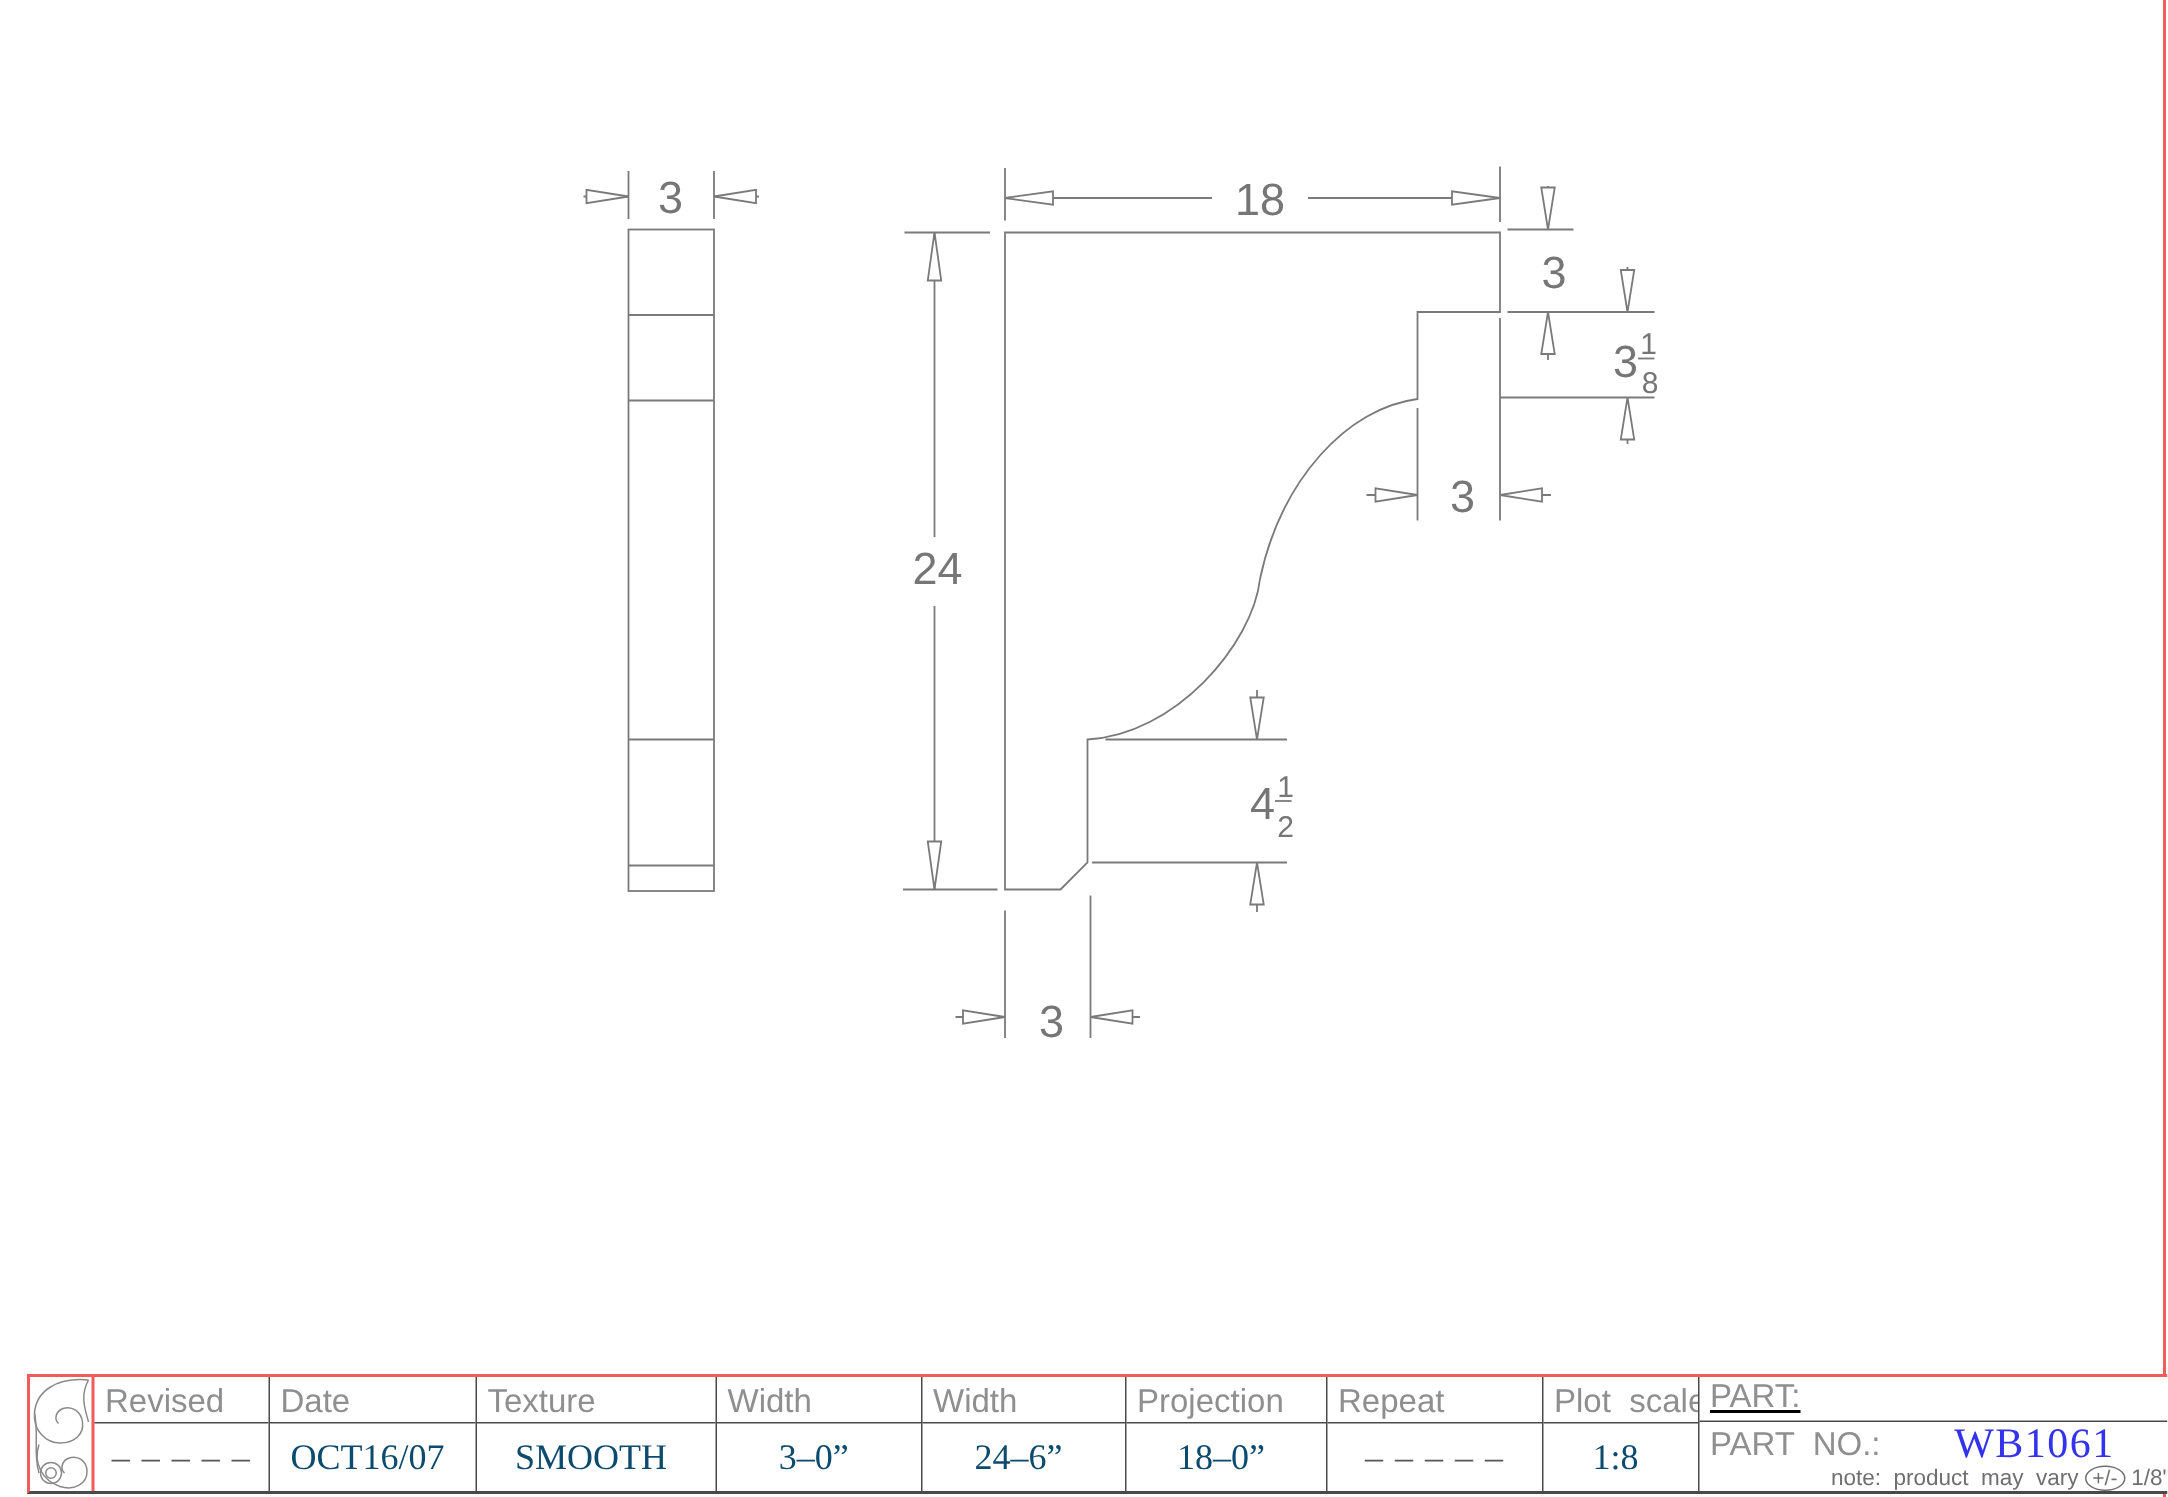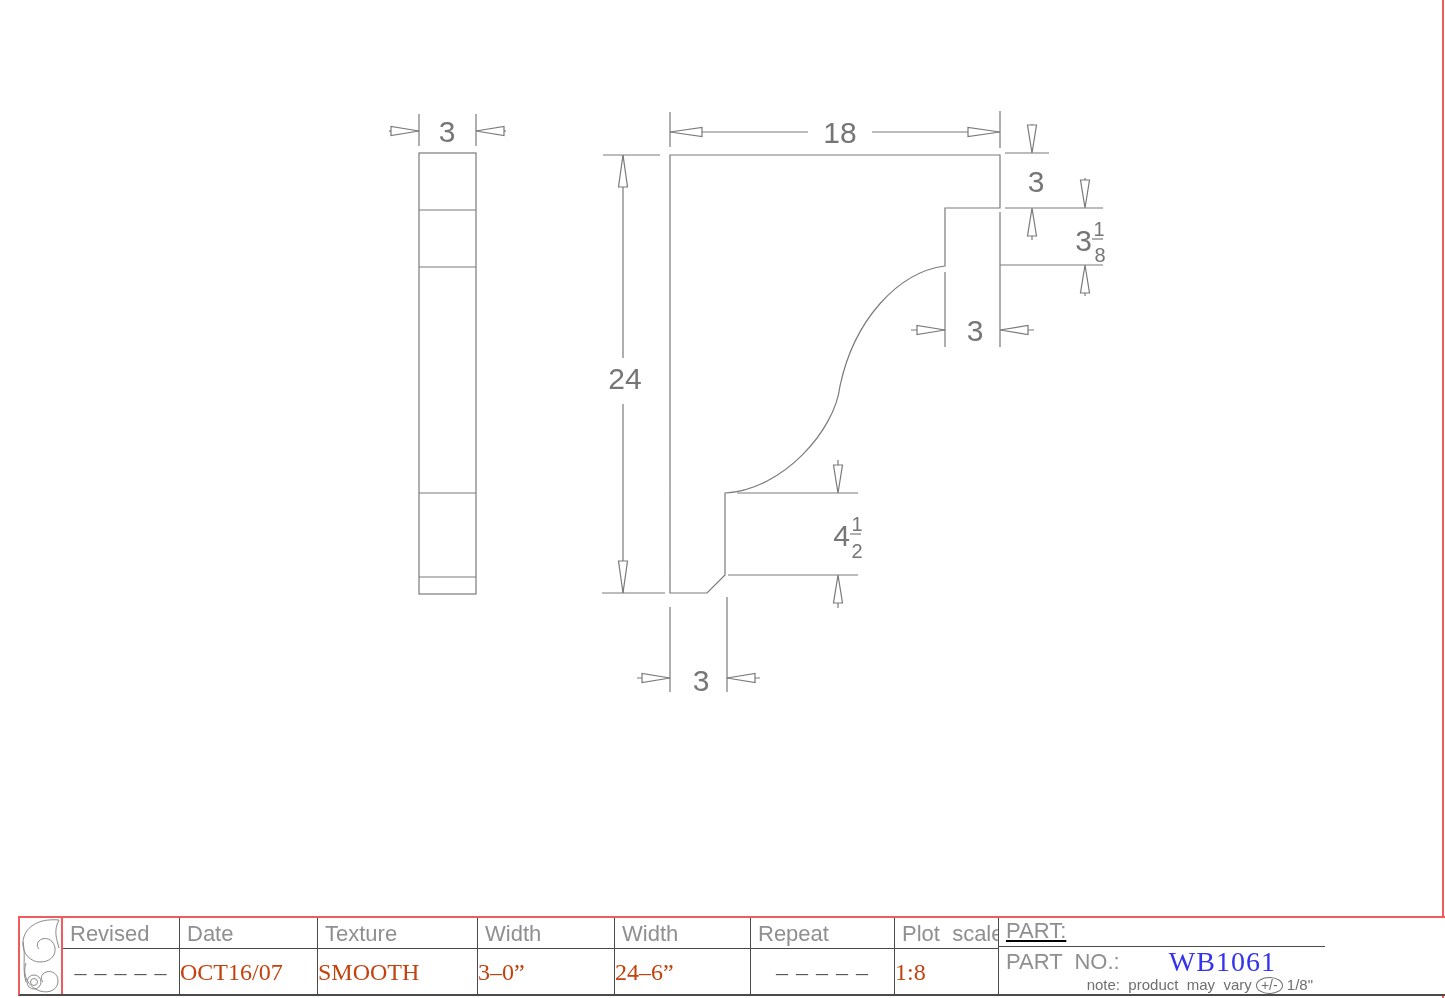--- a/index.html
+++ b/index.html
@@ -15,22 +15,22 @@
               display:flex;box-sizing:border-box;
               border-top:2px solid #f15b5b;border-left:2px solid #f15b5b;
               border-bottom:2px solid #4a4a4a;background:#fff;}
   .tb-col{box-sizing:border-box;border-right:1.5px solid #4a4a4a;display:flex;flex-direction:column;}
   .logo-cell{width:43px;border-right:2px solid #f15b5b;align-items:center;justify-content:center;}
   .c0{width:117px}.c1{width:138px}.c2{width:160px}.c3{width:137px}
   .c4{width:136px}.c5{width:134px}.c6{width:144px}.c7{width:104px}
   .part-col{width:326px;border-right:none;}
   .hdr{height:31px;box-sizing:border-box;border-bottom:1.5px solid #4a4a4a;
        font-size:22px;color:#8f8f8f;padding:3px 0 0 7px;white-space:pre;overflow:hidden;}
-  .val{flex:1;font-family:"Liberation Serif",serif;font-size:24px;color:#c2410c;
-       text-align:left;padding:10px 7px 0 0;white-space:pre;}
+  .val{flex:1;font-family:"Liberation Serif",serif;font-size:24px;color:#0c4a6e;
+       text-align:center;padding:10px 7px 0 0;white-space:pre;}
   .val.center{text-align:center;padding-right:0;color:#5a5a5a;letter-spacing:1px;}
   .part-row1{height:31px;box-sizing:border-box;border-bottom:1.5px solid #4a4a4a;
              display:flex;text-decoration:underline;}
   .part-label{font-size:22px;color:#8f8f8f;padding-left:7px;white-space:pre;}
   .blue-val{flex:1;text-align:center;font-family:"Liberation Serif",serif;
             font-size:28px;color:#3333ee;letter-spacing:1px;}
   .part-row2{flex:1;display:flex;flex-direction:column;}
   .part-row2-top{display:flex;align-items:center;height:26px;margin-top:2px;}
   .note-line{flex:1;text-align:right;font-size:15px;color:#6f6f6f;
              padding:1px 12px 0 0;white-space:pre;}
@@ -187,20 +187,24 @@
     <div class="tb-col c3">
       <div class="hdr">Width</div>
       <div class="val">3–0”</div>
     </div>
 
     <div class="tb-col c4">
       <div class="hdr">Width</div>
       <div class="val">24–6”</div>
     </div>
 
+    <div class="tb-col c5">
+      <div class="hdr">Projection</div>
+      <div class="val">18–0”</div>
+    </div>
 
     <div class="tb-col c6">
       <div class="hdr">Repeat</div>
       <div class="val center">– – – – –</div>
     </div>
 
     <div class="tb-col c7">
       <div class="hdr">Plot  scale</div>
       <div class="val">1:8</div>
     </div>

